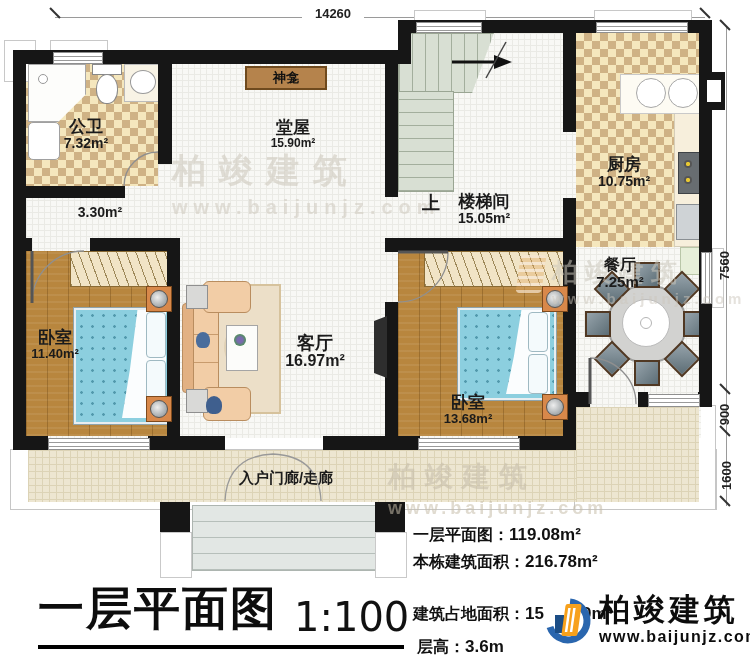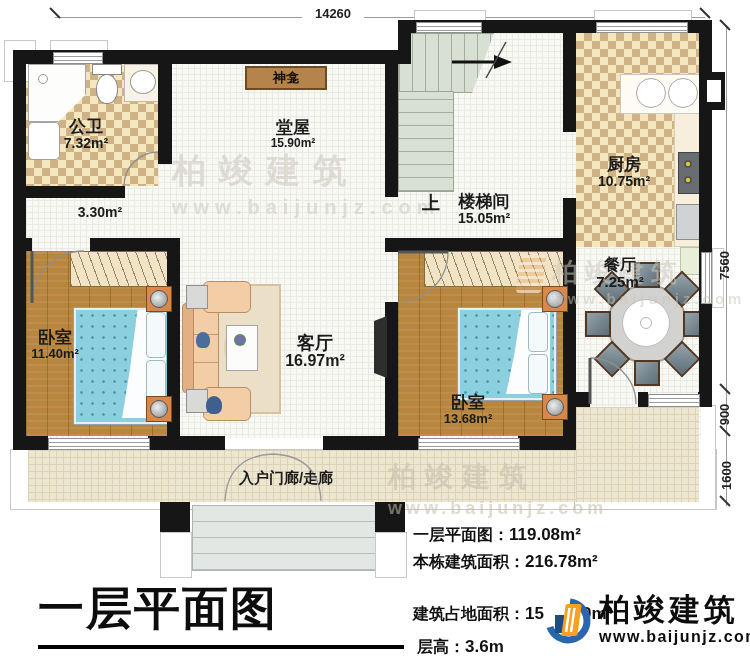--- a/index.html
+++ b/index.html
@@ -274,20 +274,21 @@
   </div>
   <div class="stat" style="left:413px;top:604px;">
     <span class="sl">建筑占地面积：</span><span class="sv">15</span><span class="sv" style="margin-left:38px;">0m²</span>
   </div>
   <div class="stat" style="left:417px;top:637px;">
     <span class="sl">层高：</span><span class="sv">3.6m</span>
   </div>
 
   <div class="abs" style="left:38px;top:578px;z-index:4;display:flex;align-items:flex-end;gap:16px;">
     <span style="font-size:46px;font-weight:800;color:#0d0d0d;letter-spacing:2px;">一层平面图</span>
+    <span style="font-size:40px;font-weight:500;color:#111;font-family:'DejaVu Sans',sans-serif;">1:100</span>
   </div>
   <div class="abs" style="left:38px;top:645px;width:366px;height:4px;background:#000;z-index:4;"></div>
 
   <div class="abs" style="left:543px;top:594px;z-index:10;display:flex;gap:6px;align-items:flex-start;">
     <svg width="50" height="58" viewBox="0 0 50 56">
       <path d="M7,32 A19,19 0 1 0 27,7" stroke="#2a66ae" stroke-width="7" fill="none"></path>
       <rect x="12" y="20" width="9" height="18" fill="#1c4e86"></rect>
       <g transform="skewX(-8)">
         <rect x="24" y="9" width="16" height="32" rx="2" fill="#f7a11c"></rect>
         <rect x="27" y="13" width="2.5" height="24" fill="#fff"></rect>

